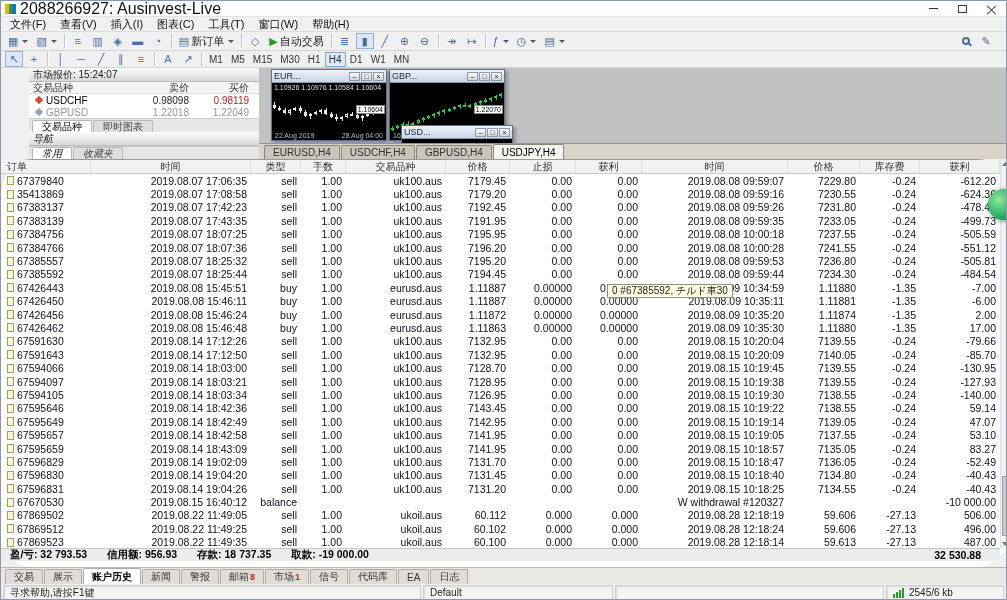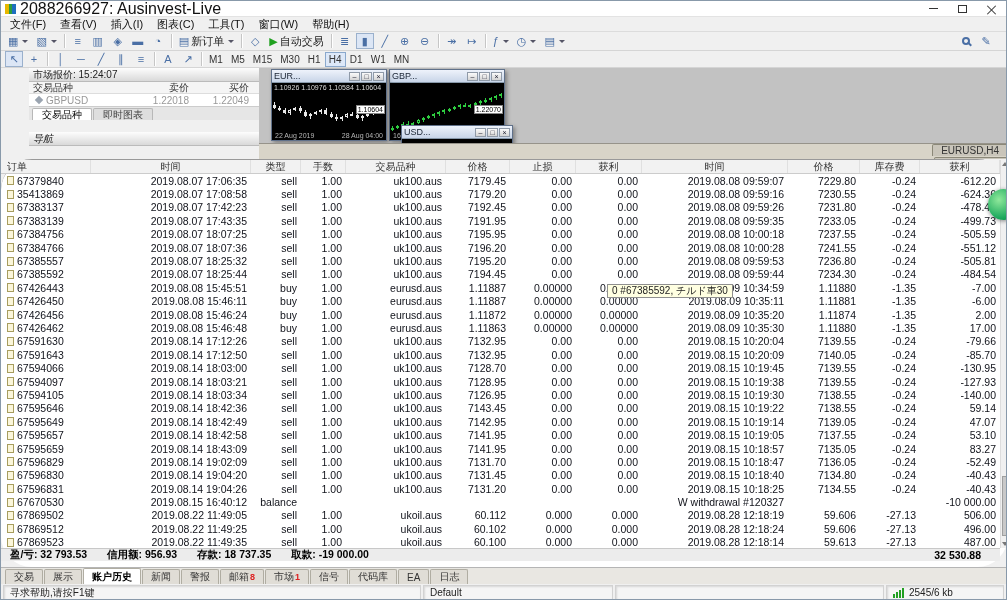--- a/index.html
+++ b/index.html
@@ -93,21 +93,21 @@
   .g-max::before{content:"□";}
   .g-close::before{content:"×";}
   .mini-chart{position:absolute;left:0;top:13px;right:0;bottom:0;background:#000;overflow:hidden;}
   .mini-chart i{position:absolute;display:block;}
   .axis-label{position:absolute;bottom:1px;font-size:7px;color:#b5b5b5;z-index:3;}
   .axis-left{left:3px;} .axis-right{right:3px;}
   .ohlc-info{position:absolute;top:1px;left:2px;font-size:7px;color:#ddd;white-space:nowrap;z-index:3;}
   .price-tag{position:absolute;right:1px;top:22px;font-size:7px;background:#fff;color:#000;
     padding:0 1px;border:1px solid #888;z-index:3;}
   .chart-tabs{position:absolute;left:0;bottom:0;width:100%;height:16px;background:#d8d4c8;
-    border-top:1px solid #96938a;display:flex;align-items:flex-end;padding-left:5px;gap:1px;z-index:5;flex-direction:column;}
+    border-top:1px solid #96938a;display:flex;align-items:flex-end;padding-left:5px;gap:1px;z-index:5;}
   .chart-tab{height:14px;padding:0 8px;font-size:10px;display:flex;align-items:center;background:#c9c5ba;
     border:1px solid #8b8878;border-bottom:none;border-radius:2px 2px 0 0;color:#333;white-space:nowrap;}
   .chart-tab.active{background:#f6f4ee;font-weight:normal;height:15px;color:#000;}
 
   
   #terminal{position:absolute;left:0;top:158px;width:1007px;height:408px;background:#fff;border-top:1px solid #999;border-radius:31px;}
   .t-header{display:flex;height:14px;background:#f2f2f2;border-bottom:1px solid #ccc;font-size:10px;color:#333;}
   .t-hcell{display:flex;align-items:center;justify-content:center;border-right:1px solid #e0e0e0;overflow:hidden;}
   .t-hcell.c0{justify-content:flex-start;padding-left:6px;}
   .c0{width:90px;} .c1{width:160px;} .c2{width:50px;} .c3{width:45px;} .c4{width:100px;}
@@ -327,40 +327,53 @@
     <div class="panel-title">
       <span>市场报价: 15:24:07</span>
       <span class="panel-close"></span>
     </div>
     <div class="mw-header">
       <span class="mw-c0">交易品种</span>
       <span class="mw-c1">卖价</span>
       <span class="mw-c2">买价</span>
       <span class="mw-c3"></span>
     </div>
+    <div class="mw-row">
+      <span class="mw-c0">
+          <i class="diamond red"></i>
+          <span>USDCHF</span>
+        </span>
+      <span class="mw-c1 bid">0.98098</span>
+      <span class="mw-c2 ask">0.98119</span>
+      <span class="mw-c3 spread">21</span>
+    </div>
     <div class="mw-row inactive">
       <span class="mw-c0">
           <i class="diamond grey"></i>
           <span>GBPUSD</span>
         </span>
       <span class="mw-c1 bid">1.22018</span>
       <span class="mw-c2 ask">1.22049</span>
       <span class="mw-c3 spread"></span>
     </div>
     <div class="panel-tabs" id="mw-tabs">
         <span class="ptab active">交易品种</span>
         <span class="ptab">即时图表</span>
       </div>
   </div>
 
   <div class="panel" id="navigator">
     <div class="panel-title">
       <span>导航</span>
       <span class="panel-close"></span>
     </div>
+    <div class="panel-tabs" id="nav-tabs">
+        <span class="ptab active">常用</span>
+        <span class="ptab">收藏夹</span>
+      </div>
   </div>
 
   <div id="chart-area">
     <div class="mini-win" id="win-gbp">
       <div class="mini-title">
         <span class="mtext">GBP...</span>
         <span class="mwin-btns">
           <span class="mwin-btn g-min"></span>
           <span class="mwin-btn g-max"></span>
           <span class="mwin-btn g-close"></span>

